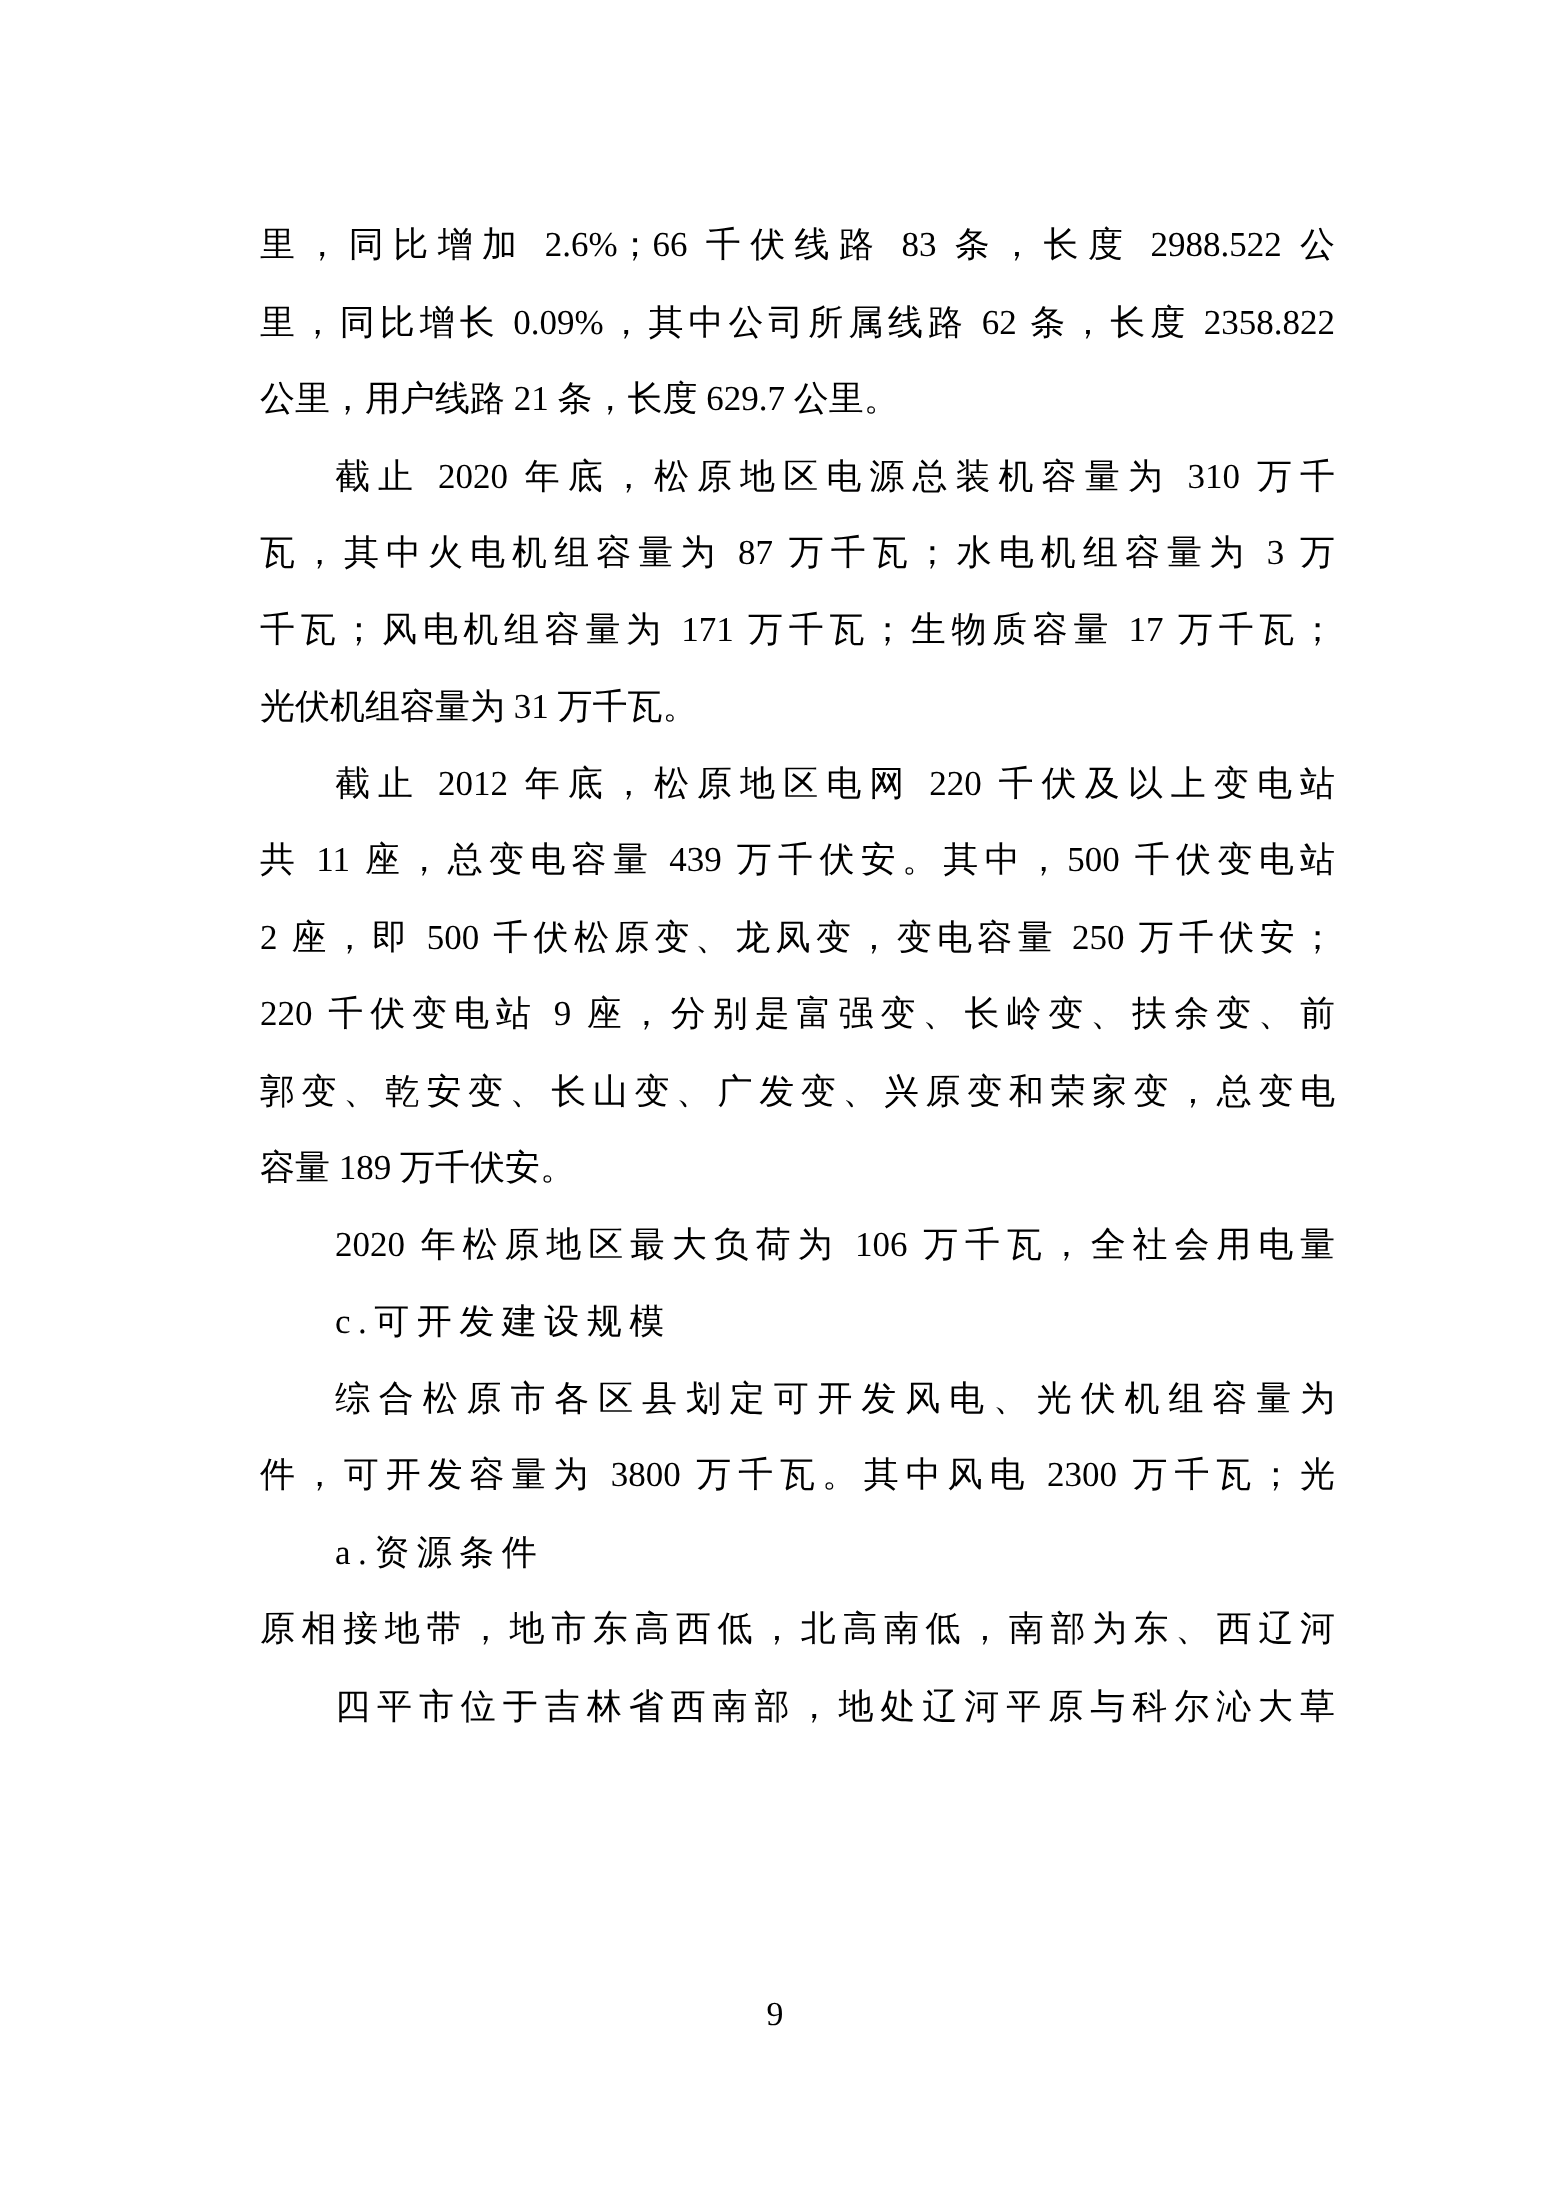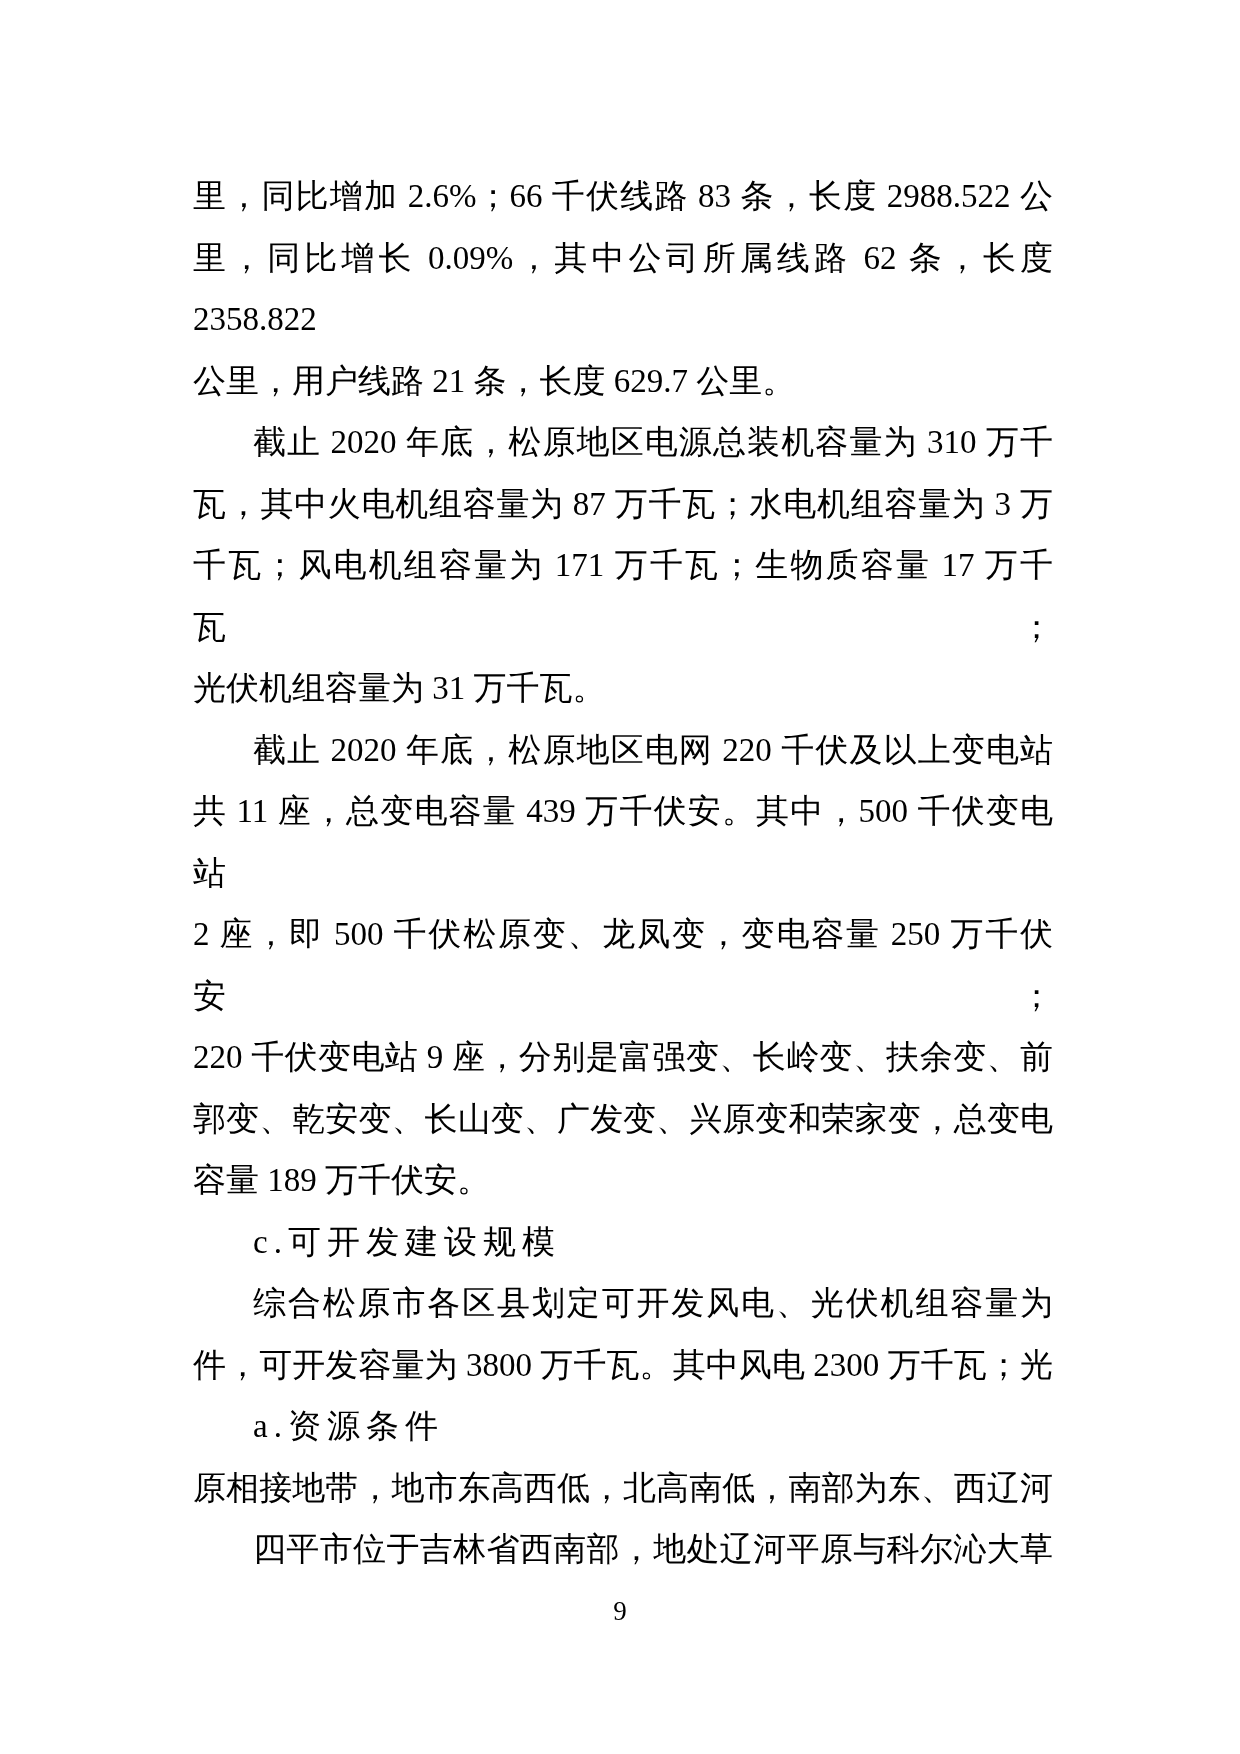--- a/index.html
+++ b/index.html
@@ -11,24 +11,24 @@
     position: relative;
     width: 1240px;
     height: 1754px;
     background: #ffffff;
     color: #000000;
     font-family: "Liberation Serif", "DejaVu Serif", serif;
     overflow: hidden;
   }
   .text-block {
     position: absolute;
-    left: 193px;
+    left: 208px;
     top: 166px;
     width: 860px;
-    font-size: 33px;
+    font-size: 28px;
     line-height: 61.5px;
   }
   .line {
     white-space: normal;
   }
   
   .stretch {
     text-align: justify;
     text-align-last: justify;
   }
@@ -60,26 +60,27 @@
 
 <div class="page">
   <div class="text-block">
     <div class="line stretch">里，同比增加 2.6%；66 千伏线路 83 条，长度 2988.522 公</div>
     <div class="line stretch">里，同比增长 0.09%，其中公司所属线路 62 条，长度 2358.822</div>
     <div class="line">公里，用户线路 21 条，长度 629.7 公里。</div>
     <div class="line stretch indent">截止 2020 年底，松原地区电源总装机容量为 310 万千</div>
     <div class="line stretch">瓦，其中火电机组容量为 87 万千瓦；水电机组容量为 3 万</div>
     <div class="line stretch">千瓦；风电机组容量为 171 万千瓦；生物质容量 17 万千瓦；</div>
     <div class="line">光伏机组容量为 31 万千瓦。</div>
-    <div class="line stretch indent">截止 2020 年底，松原地区电网 220 千伏及以上变电站</div>
+    <div class="line stretch indent">截止 2012 年底，松原地区电网 220 千伏及以上变电站</div>
     <div class="line stretch">共 11 座，总变电容量 439 万千伏安。其中，500 千伏变电站</div>
     <div class="line stretch">2 座，即 500 千伏松原变、龙凤变，变电容量 250 万千伏安；</div>
     <div class="line stretch">220 千伏变电站 9 座，分别是富强变、长岭变、扶余变、前</div>
     <div class="line stretch">郭变、乾安变、长山变、广发变、兴原变和荣家变，总变电</div>
     <div class="line">容量 189 万千伏安。</div>
+    <div class="line stretch indent">2020 年松原地区最大负荷为 106 万千瓦，全社会用电量</div>
     <div class="line indent spaced">c.可开发建设规模</div>
     <div class="line stretch indent">综合松原市各区县划定可开发风电、光伏机组容量为</div>
     <div class="line stretch">件，可开发容量为 3800 万千瓦。其中风电 2300 万千瓦；光</div>
     <div class="line indent spaced">a.资源条件</div>
     <div class="line stretch">原相接地带，地市东高西低，北高南低，南部为东、西辽河</div>
     <div class="line stretch indent">四平市位于吉林省西南部，地处辽河平原与科尔沁大草</div>
   </div>
   <div class="page-number">9</div>
 </div>
 

